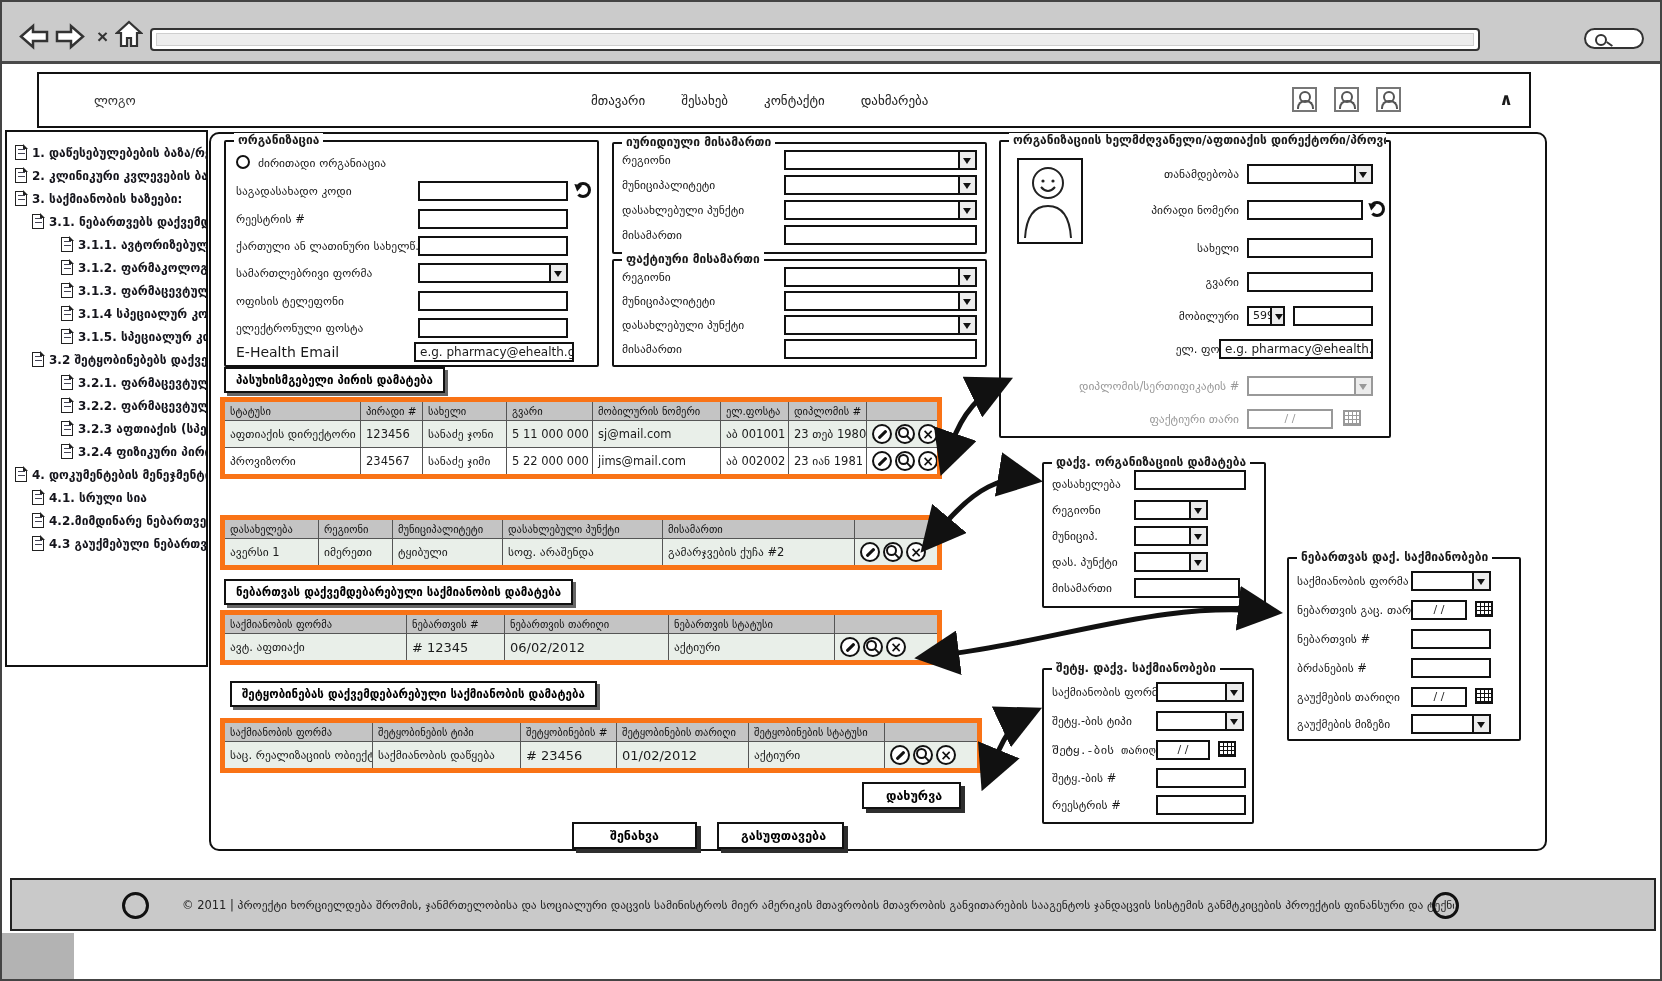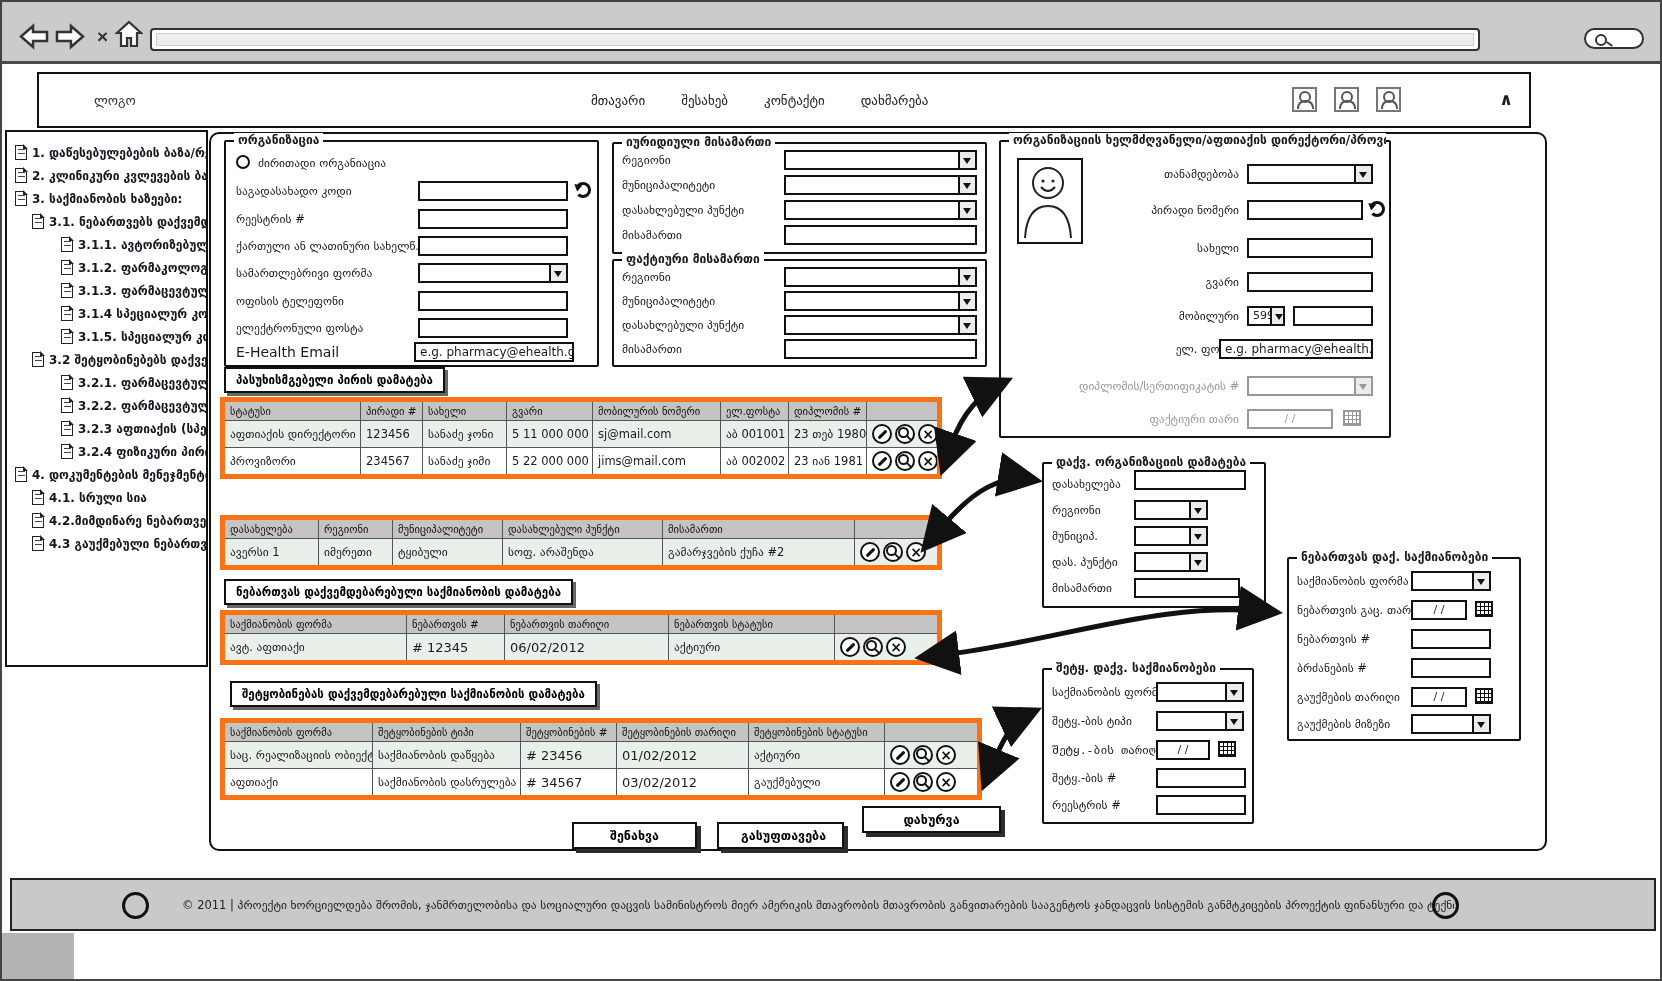--- a/index.html
+++ b/index.html
@@ -486,46 +486,26 @@
               </span>
               <span class="cic">
                 <span class="mag"></span>
               </span>
               <span class="cic">
                 <span class="xg">×</span>
               </span>
             </div>
           </td>
       </tr>
-      <tr class="alt">
-        <td>აფთიაქი</td>
-        <td>საქმიანობის დასრულება</td>
-        <td style="font-size:13px;"># 34567</td>
-        <td style="font-size:13px;">03/02/2012</td>
-        <td>გაუქმებული</td>
-        <td>
-            <div class="acts">
-              <span class="cic">
-                <span class="pencil"></span>
-              </span>
-              <span class="cic">
-                <span class="mag"></span>
-              </span>
-              <span class="cic">
-                <span class="xg">×</span>
-              </span>
-            </div>
-          </td>
-      </tr>
     </tbody>
   </table>
 
   <button class="btn big" style="left:570px;top:820px;width:125px;">შენახვა</button>
   <button class="btn big" style="left:715px;top:820px;width:127px;">გასუფთავება</button>
-  <button class="btn big" style="left:860px;top:804px;width:139px;">დახურვა</button>
+  <button class="btn big" style="left:860px;top:780px;width:99px;">დახურვა</button>
 
   <div class="fs" style="left:1040px;top:460px;width:224px;height:146px;">
     <div class="legend">დაქვ. ორგანიზაციის დამატება</div>
     <span class="lbl" style="left:8px;top:13px;">დასახელება</span>
     <input class="wf-input" style="left: 90px; top: 6px; width: 112px;">
     <span class="lbl" style="left:8px;top:39px;">რეგიონი</span>
     <div class="wf-select" style="left:90px;top:36px;width:74px;">
         <span class="dd"></span>
       </div>
     <span class="lbl" style="left:8px;top:65px;">მუნიციპ.</span>

